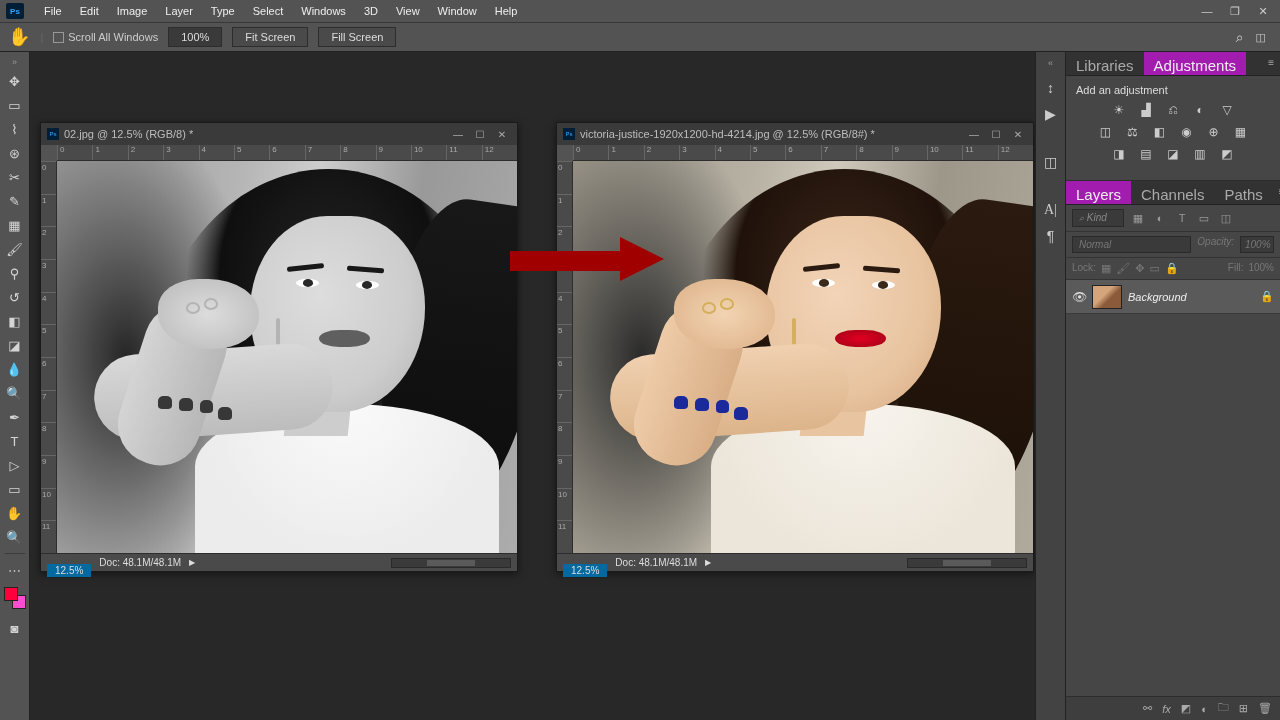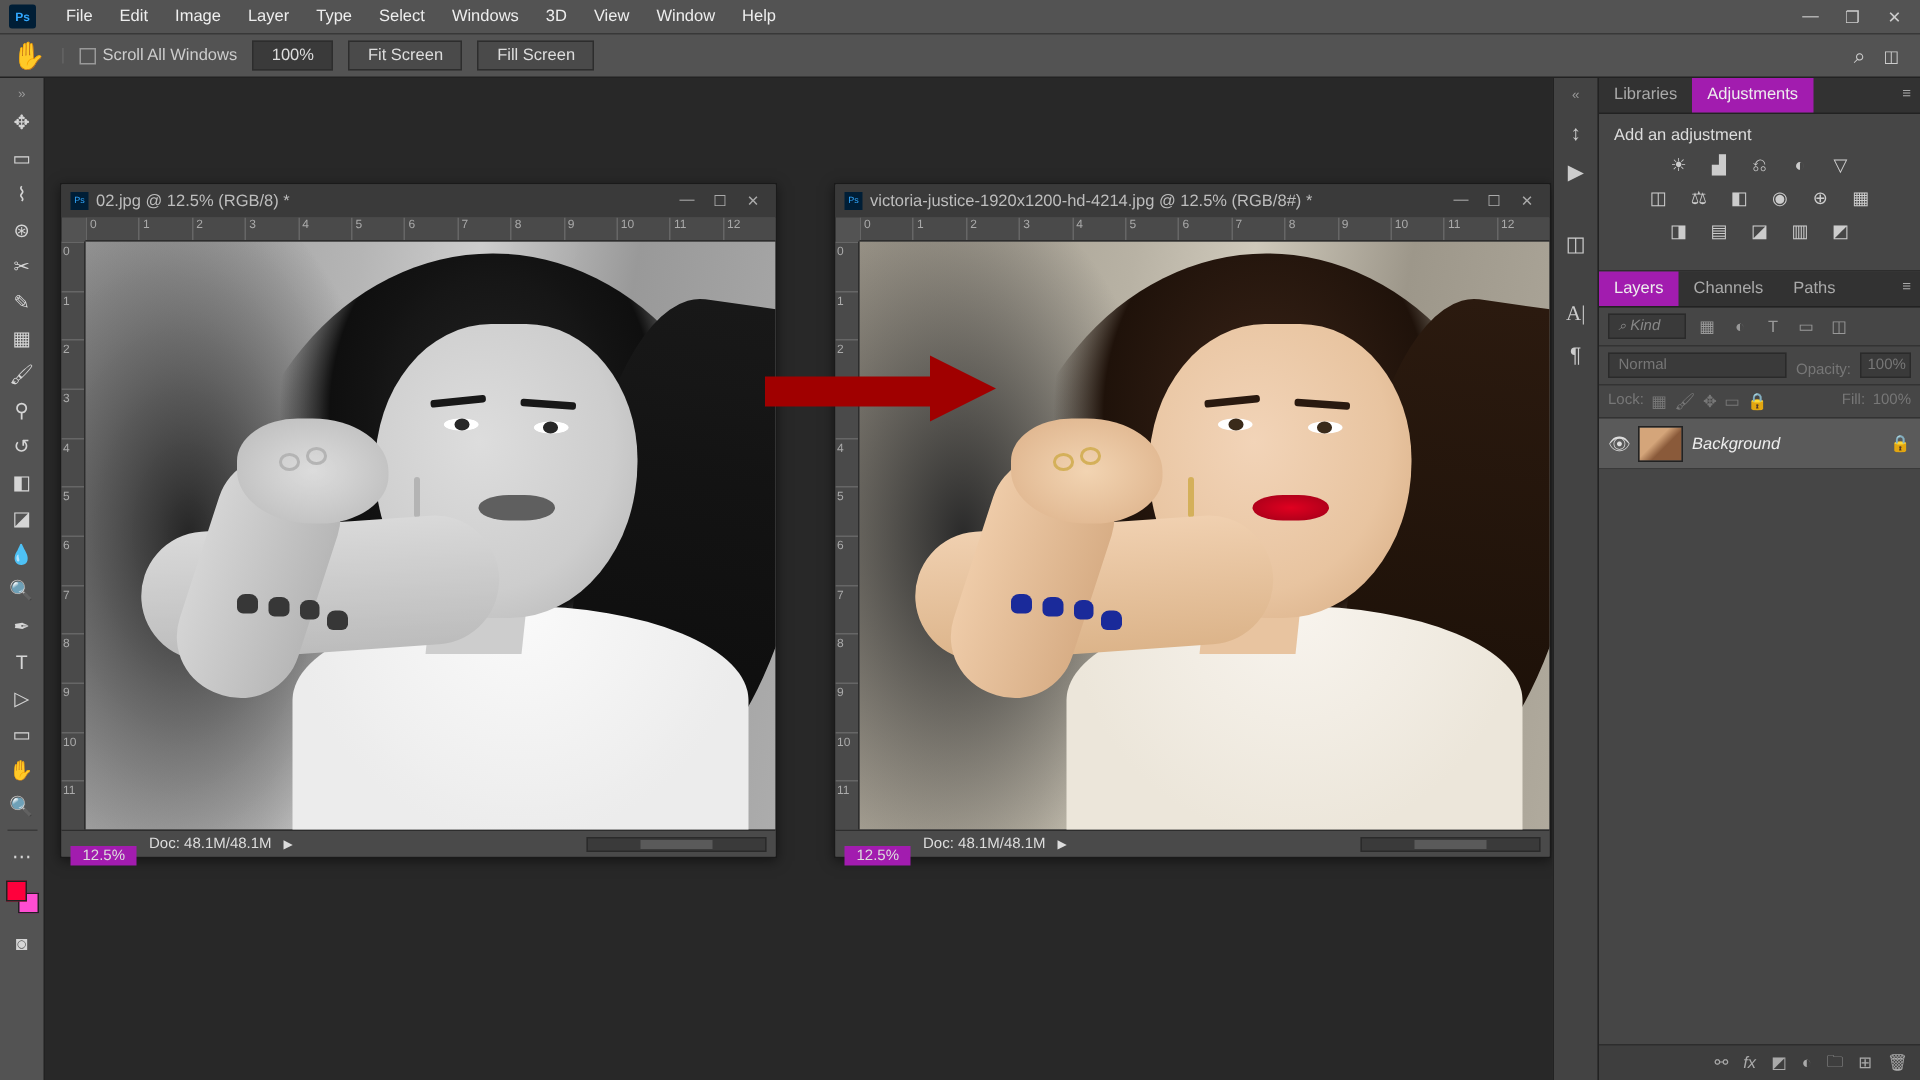--- a/index.html
+++ b/index.html
@@ -30,43 +30,43 @@
 .docwin .titlebar .doc-icon { width:12px; height:12px; background:#001e36; color:#31a8ff; font-size:6px; display:flex; align-items:center; justify-content:center; margin-right:5px; }
 .docwin .titlebar .winctrl { margin-left:auto; display:flex; gap:4px; }
 .docwin .titlebar .winctrl span { width:18px; text-align:center; color:#aaa; font-size:10px; }
 .docwin .ruler-h { height:16px; background:#4a4a4a; border-bottom:1px solid #2d2d2d; margin-left:16px; display:flex; font-size:8px; color:#aaa; overflow:hidden; }
 .docwin .ruler-h div { flex:1; border-left:1px solid #666; padding-left:2px; }
 .docwin .body { display:flex; height:calc(100% - 56px); }
 .docwin .ruler-v { width:16px; background:#4a4a4a; border-right:1px solid #2d2d2d; display:flex; flex-direction:column; font-size:8px; color:#aaa; overflow:hidden; }
 .docwin .ruler-v div { flex:1; border-top:1px solid #666; padding:1px; }
 .docwin .img { flex:1; display:flex; align-items:center; justify-content:center; background:#333; }
 .docwin .statusbar { height:18px; background:#4a4a4a; border-top:1px solid #2d2d2d; display:flex; align-items:center; font-size:10px; color:#ddd; padding:0 6px; gap:8px; }
-.docwin .statusbar .zoom { background:#a21caf; padding:1px 8px;margin-top:15px; }
+.docwin .statusbar .zoom { background:#0369a1; padding:1px 8px;margin-top:15px; }
 .docwin .statusbar .scrollbar { margin-left:auto; width:120px; height:10px; background:#3a3a3a; border:1px solid #2a2a2a; position:relative; }
 .docwin .statusbar .scrollbar::after { content:''; position:absolute; left:30%; width:40%; top:1px; bottom:1px; background:#5a5a5a; }
 .arrow-overlay { position:absolute; top:185px; left:480px; width:160px; height:44px; pointer-events:none; }
 .arrow-stem { position:absolute; top:14px; left:0; width:115px; height:20px; background:#a00000; }
 .arrow-head { position:absolute; top:0; left:110px; width:0; height:0; border-left:44px solid #a00000; border-top:22px solid transparent; border-bottom:22px solid transparent; }
 .panelstrip { width:30px; background:#434343; border-left:1px solid #222; display:flex; flex-direction:column; align-items:center; padding:6px 0; gap:10px; }
 .panelstrip .expand { font-size:9px; color:#999; height:12px; }
 .panelstrip .pic { font-size:14px; color:#ccc; }
 .panels { width:215px; background:#464646; border-left:1px solid #222; display:flex; flex-direction:column; }
 .panel-tabs { height:24px; background:#323232; display:flex; align-items:stretch; border-bottom:1px solid #222; }
-.panel-tabs .tab { padding:5px 10px; font-size:11px; color:#aaa; cursor:default; }
+.panel-tabs .tab { padding:5px 10px; font-size:15px; color:#aaa; cursor:default; }
 .panel-tabs .tab.active { background:#a21caf; color:#eee; }
 .panel-tabs .menu { margin-left:auto; padding:5px 6px; color:#aaa; font-size:10px; }
 .adjustments { padding:8px 10px 12px; border-bottom:1px solid #2d2d2d; }
 .adjustments .hdr { font-size:11px; color:#ddd; margin-bottom:6px; }
 .adj-row { display:flex; gap:9px; margin-bottom:6px; justify-content:center; }
 .adj-row span { width:18px; height:16px; display:flex; align-items:center; justify-content:center; font-size:12px; color:#ccc; }
 .layers-panel { flex:1; display:flex; flex-direction:column; min-height:0; }
 .layer-filter { display:flex; align-items:center; padding:4px 6px; gap:6px; border-bottom:1px solid #333; }
 .layer-filter .kind { background:#3a3a3a; border:1px solid #2a2a2a; padding:2px 6px; font-size:10px; color:#888; flex:0 0 52px;font-style:italic; }
 .layer-filter .ficon { font-size:11px; color:#999; width:16px; text-align:center; }
-.blend-row { display:flex; align-items:flex-end; padding:4px 6px; gap:6px; border-bottom:1px solid #333; font-size:10px; color:#777; }
+.blend-row { display:flex; align-items:flex-start; padding:4px 6px; gap:6px; border-bottom:1px solid #333; font-size:10px; color:#777;font-style:italic; }
 .blend-row .sel { background:#3a3a3a; border:1px solid #2a2a2a; padding:2px 6px; flex:1; }
 .blend-row .opval { background:#3a3a3a; border:1px solid #2a2a2a; padding:2px 4px; width:34px; text-align:right; }
 .lock-row { display:flex; align-items:flex-start; padding:4px 6px; gap:5px; border-bottom:1px solid #333; font-size:10px; color:#777; }
 .lock-row .lic { font-size:11px; }
 .layer-list { flex:1; overflow:auto; }
 .layer-item { display:flex; align-items:center; height:34px; padding:0 6px; gap:6px; background:#5a5a5a; border-bottom:1px solid #3a3a3a; }
 .layer-item .eye { font-size:12px; color:#ddd; width:14px; }
 .layer-item .thumb { width:30px; height:24px; background:linear-gradient(135deg,#d4a57a 40%,#8a5a3a 60%); border:1px solid #222; }
 .layer-item .name { flex:1; font-style:italic; font-size:11px; color:#eee; }
 .layer-item .lock { font-size:11px; color:#ccc; }

